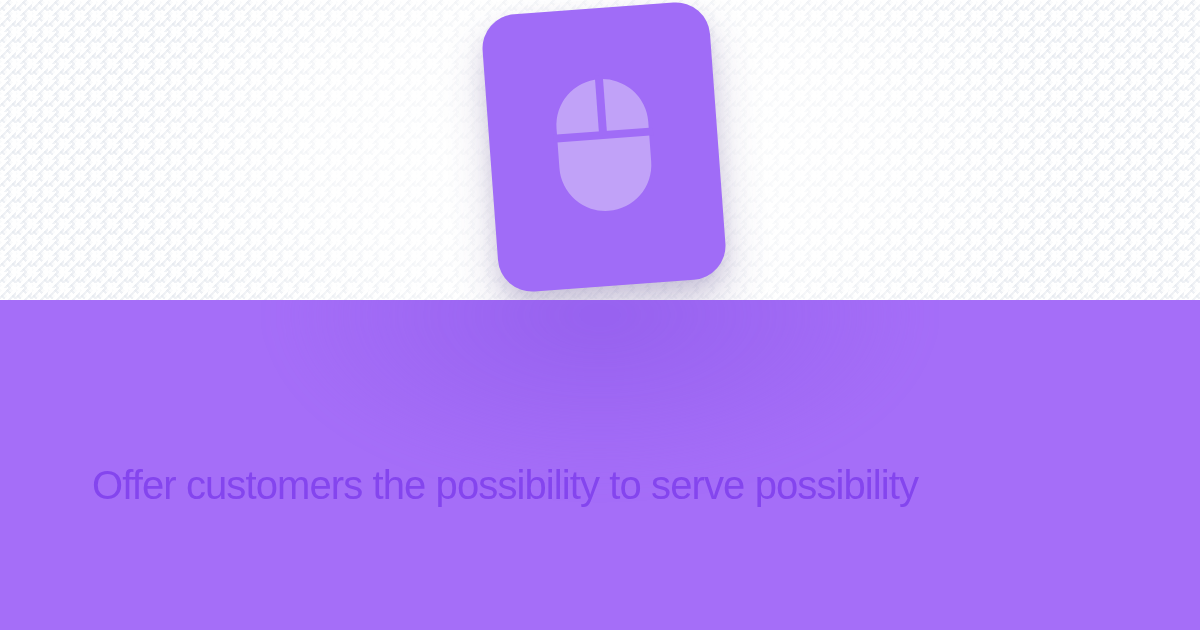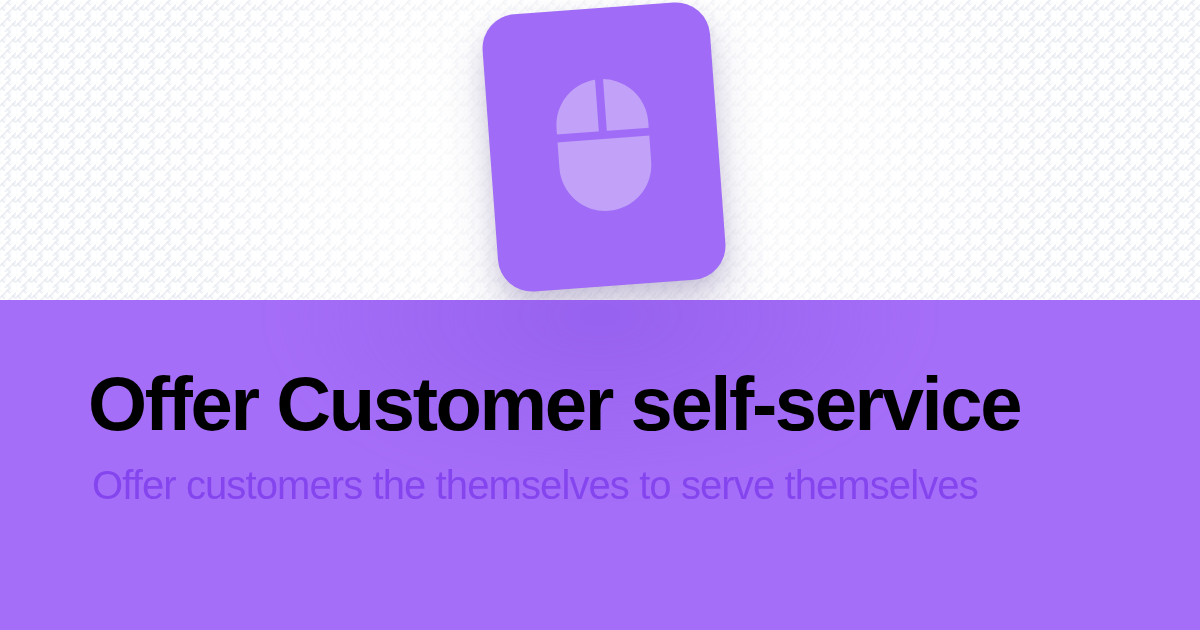--- a/index.html
+++ b/index.html
@@ -139,18 +139,17 @@
 
       <rect x="0" y="56" width="100" height="8" fill="#a06cf7"></rect>
 
       <rect x="46" y="0" width="8" height="60" fill="#a06cf7"></rect>
     </svg>
   </div>
 
   <div class="band">
     <div class="band-glow"></div>
     <div class="band-text">
-      <div class="og-title">Offer Customer self-service</div>
-      <div class="og-subtitle">Offer customers the themselves to serve themselves</div>
+      <div class="og-subtitle">Offer customers the possibility to serve possibility</div>
     </div>
   </div>
 
 </div>
 
 </body></html>

